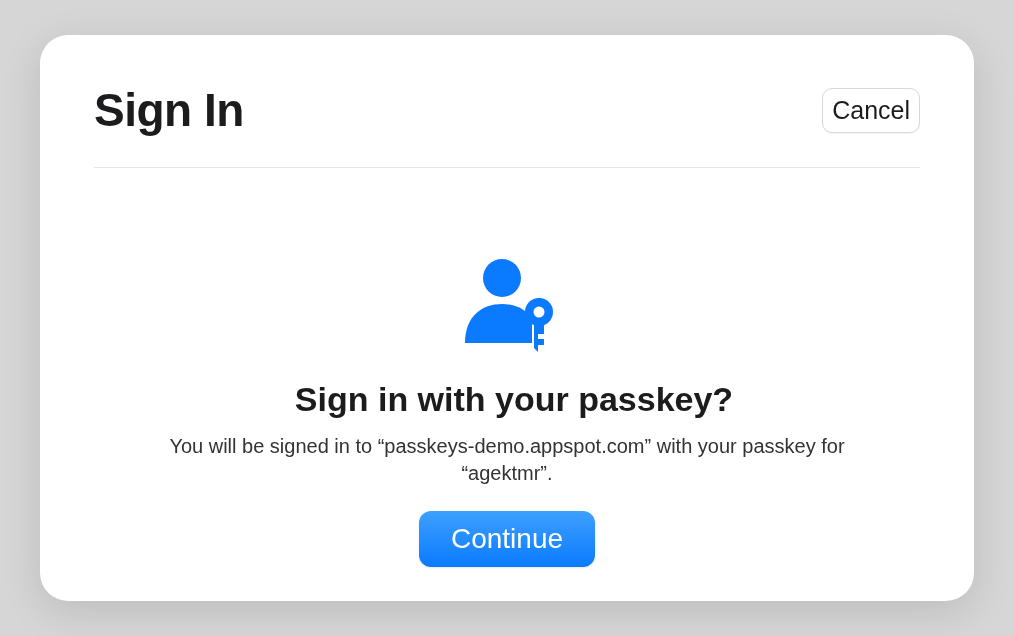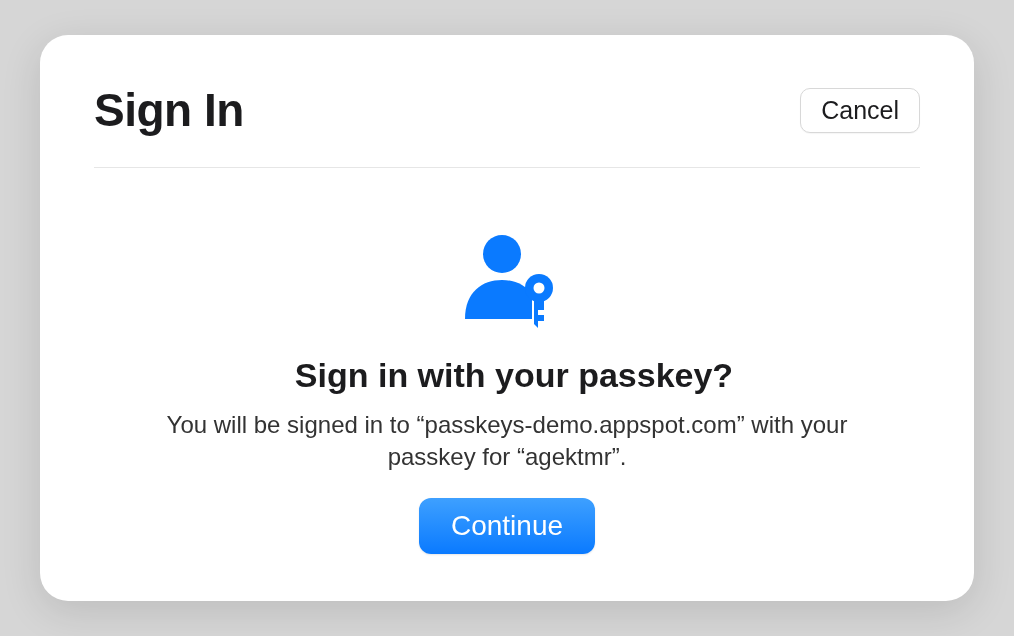--- a/index.html
+++ b/index.html
@@ -13,41 +13,42 @@
     }
     .dialog {
       width: 934px;
       height: 566px;
       background: #fff;
       border-radius: 28px;
       box-shadow: 0 10px 40px rgba(0,0,0,0.12);
       padding: 48px 54px 40px;
       display: flex;
       flex-direction: column;
+      gap: 24px;
     }
     .header {
       display: flex;
       align-items: center;
       justify-content: space-between;
       padding-bottom: 30px;
       border-bottom: 1px solid #e6e6e6;
     }
     .title {
       font-size: 46px;
       font-weight: 700;
       color: #1c1c1e;
       letter-spacing: -0.5px;
     }
     .cancel-btn {
       font-size: 25px;
       color: #1c1c1e;
       background: #fff;
       border: 1px solid #d8d8d8;
       border-radius: 10px;
-      padding: 7px 20px;
+      padding: 7px 9px;
       cursor: pointer;
       box-shadow: 0 1px 1px rgba(0,0,0,0.04);
     }
     .content {
       flex: 1;
       display: flex;
       flex-direction: column;
       align-items: center;
       padding-top: 56px;
     }
@@ -56,21 +57,21 @@
     }
     .heading {
       font-size: 34px;
       font-weight: 700;
       color: #1c1c1e;
       text-align: center;
       margin-top: 8px;
       margin-left: 14px;
     }
     .desc {
-      font-size: 24px;
+      font-size: 20px;
       color: #333;
       text-align: center;
       max-width: 740px;
       margin-top: 14px;
       line-height: 1.35;
     }
     .continue-btn {
       margin-top: 24px;
       font-size: 28px;
       color: #fff;

